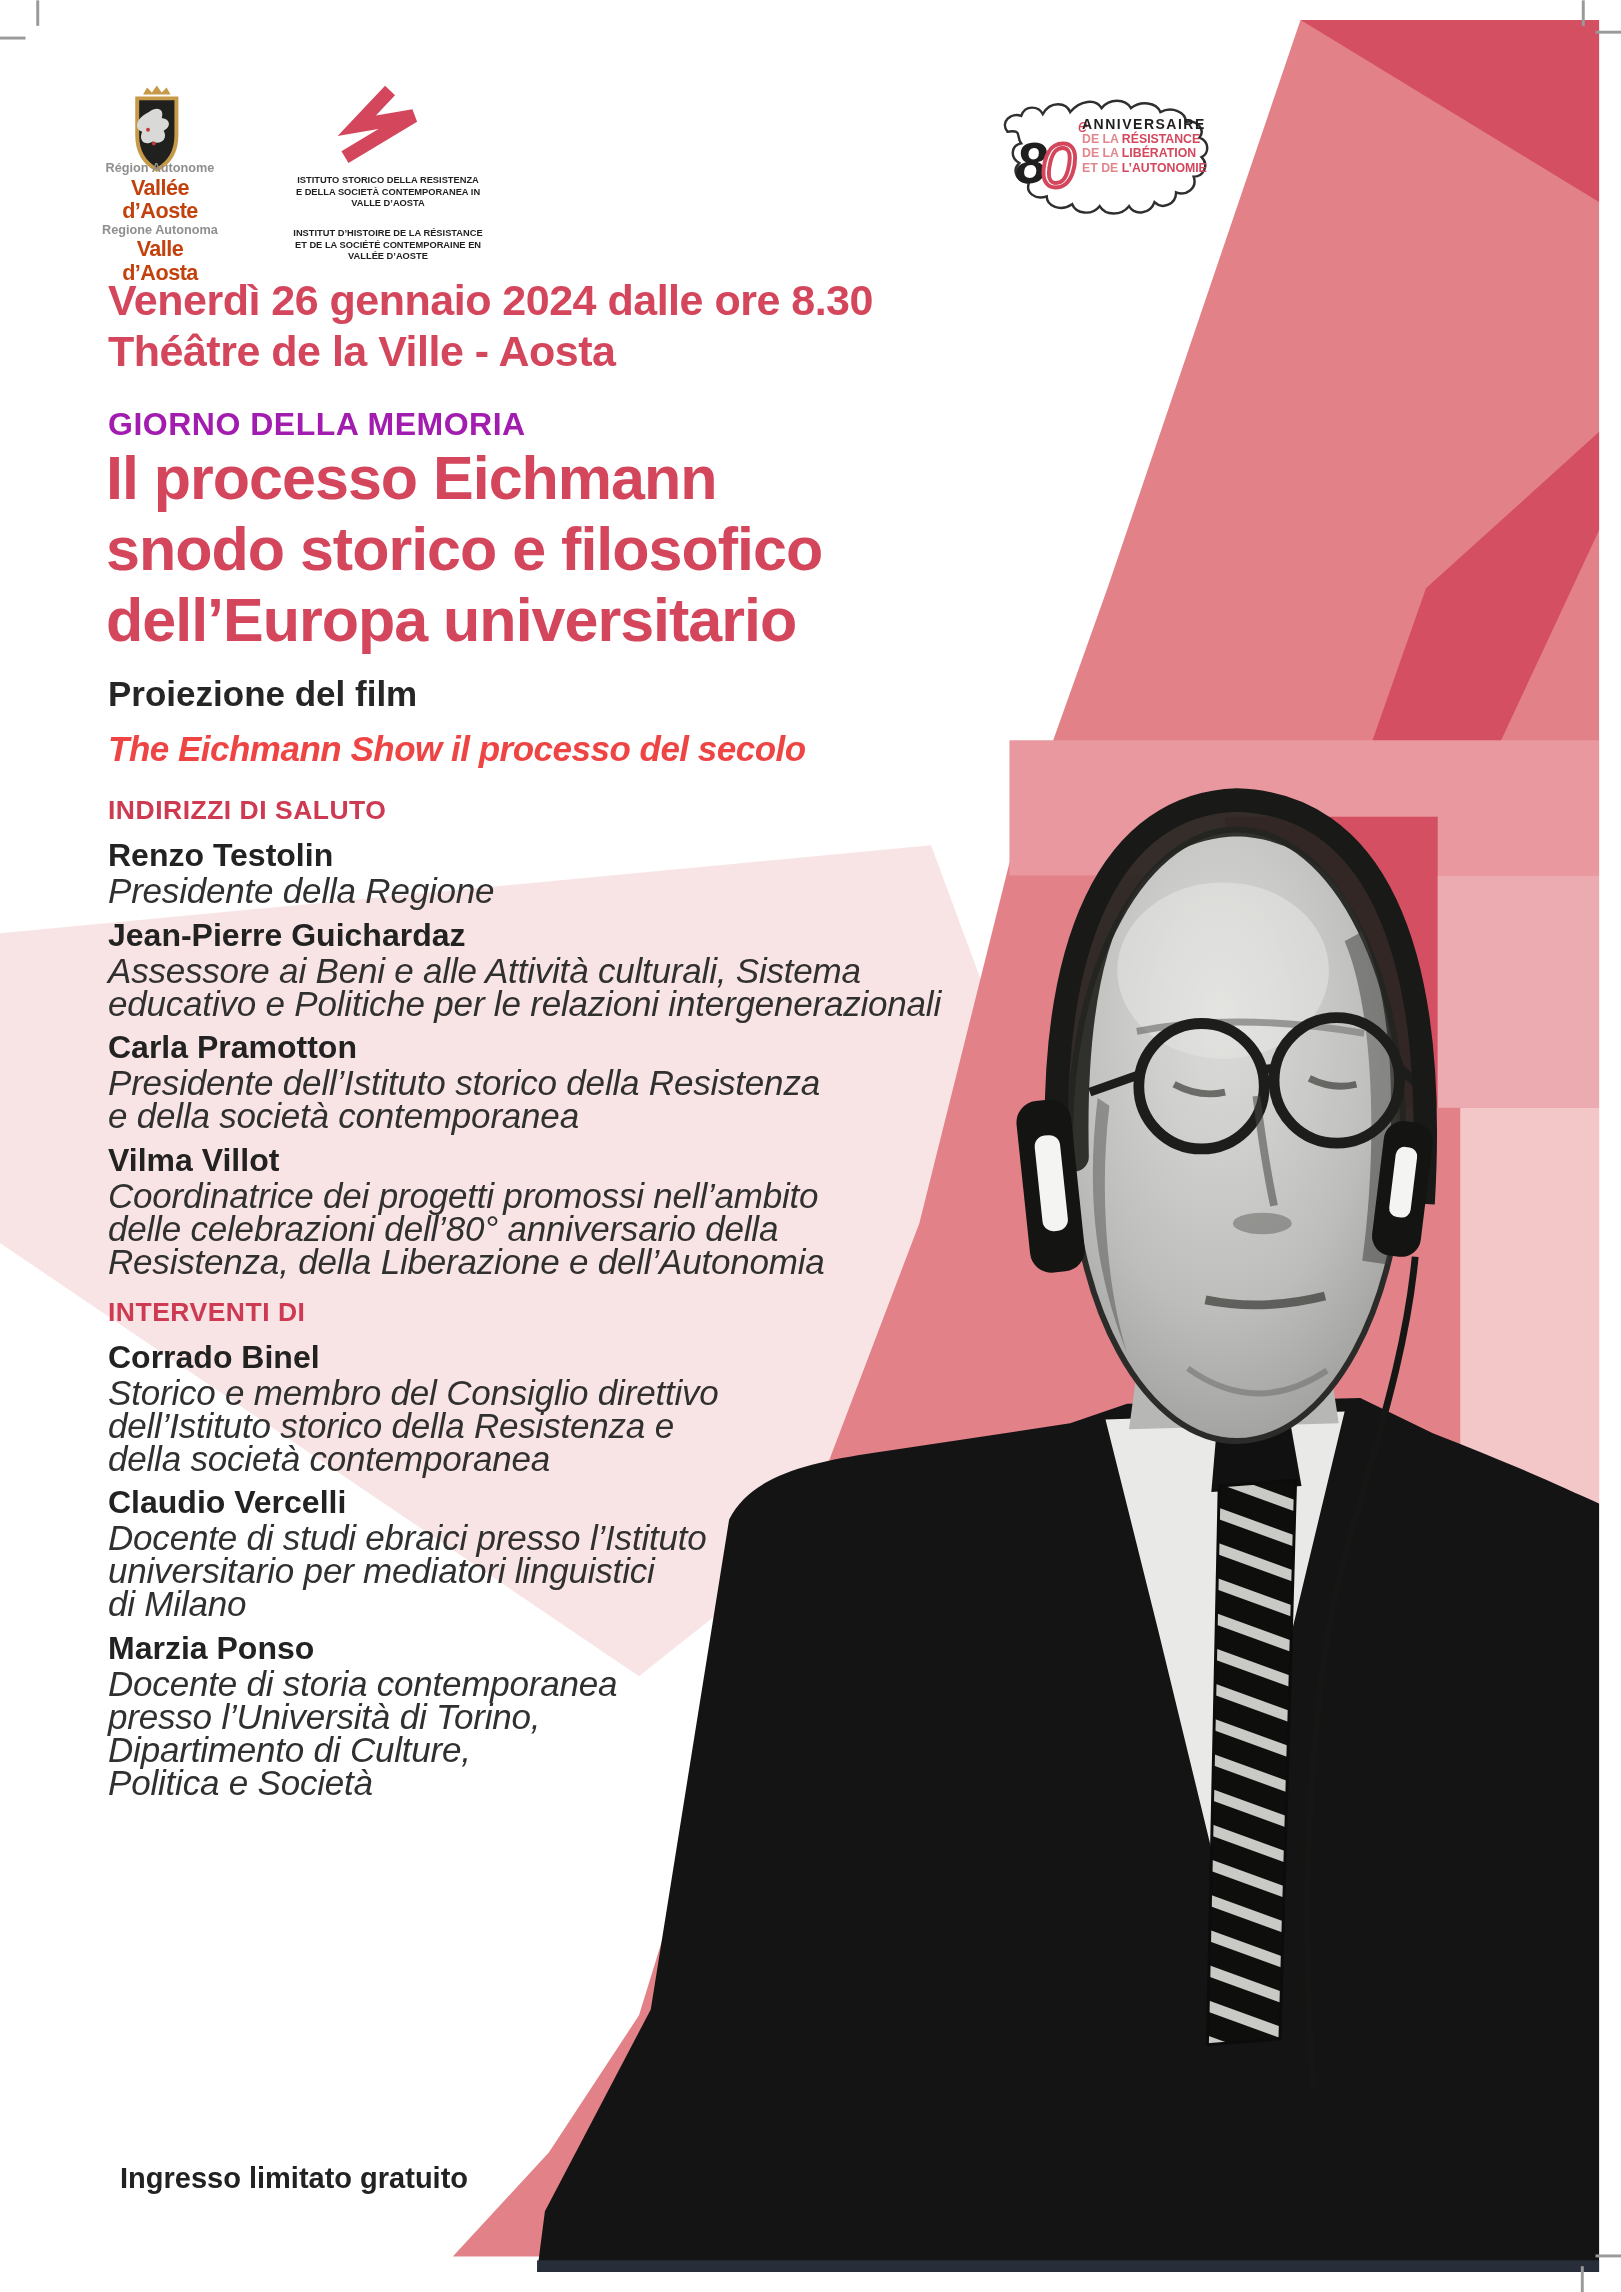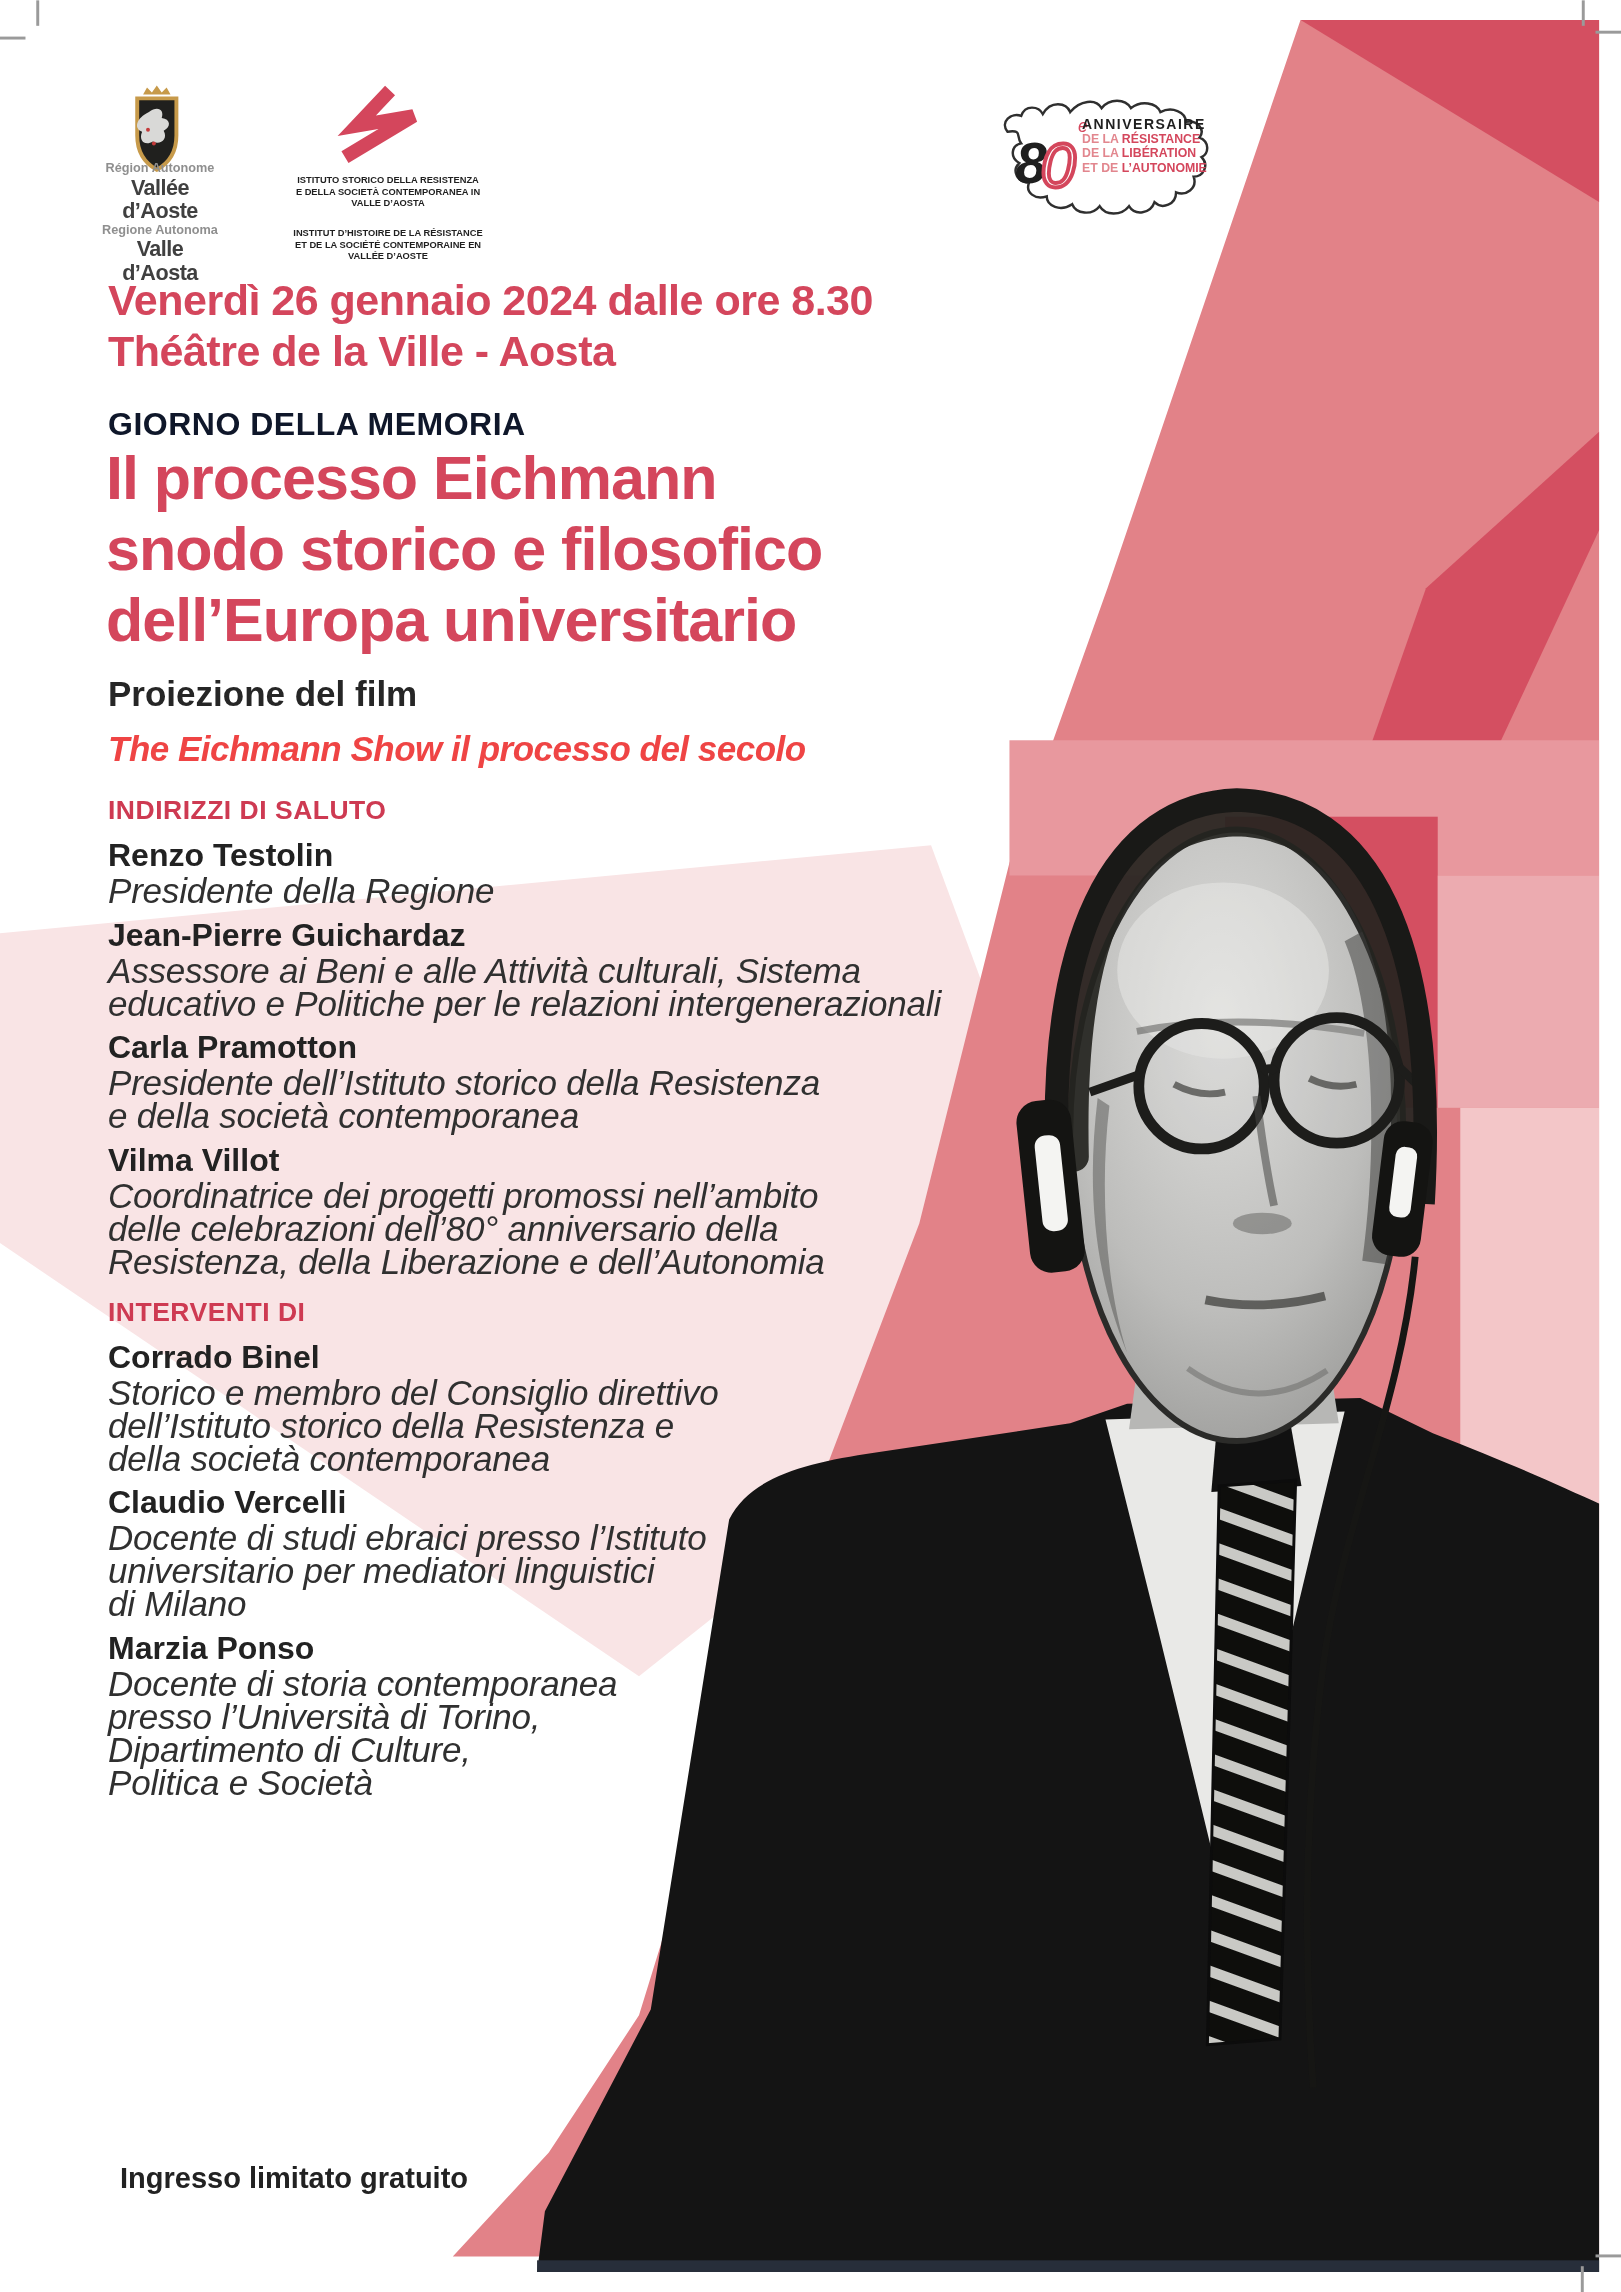--- a/index.html
+++ b/index.html
@@ -4,33 +4,33 @@
 <style>
   html,body{margin:0;padding:0;background:#e8e8e8;}
   .poster{position:relative;width:1621px;height:2293px;background:#ffffff;overflow:hidden;
           font-family:"Liberation Sans",sans-serif;-webkit-font-smoothing:antialiased;}
   .abs{position:absolute;}
   svg.bg{position:absolute;left:0;top:0;width:1621px;height:2293px;}
 
   
   .region-logo{left:102px;top:82px;width:116px;text-align:center;color:#9a9a9a;}
   .region-logo .small{font-size:12.7px;line-height:14.7px;font-weight:bold;color:#8f8f8f;}
-  .region-logo .big{font-size:21.6px;line-height:23.5px;font-weight:bold;color:#404040;letter-spacing:-0.5px;}
+  .region-logo .big{font-size:21.6px;line-height:23.5px;font-weight:bold;color:#c2410c;letter-spacing:-0.5px;}
   .inst-text{left:290px;top:163px;width:196px;text-align:center;color:#1f1f1f;
              font-size:9.3px;line-height:11.8px;font-weight:bold;white-space:pre-line;}
   .inst-text .gap{margin-top:5.9px;}
   .anniv{left:988px;top:84px;width:222px;height:137px;}
   .anniv-text{position:absolute;left:94px;top:33px;width:127px;line-height:14.7px;}
   .anniv-text .l1{font-size:14px;font-weight:bold;color:#1f1f1f;letter-spacing:1.5px;}
   .anniv-text .row{font-size:12.3px;font-weight:bold;color:var(--accent_red);}
   .anniv-text .pre{color:#e2868e;}
 
   
   .date{left:108px;top:275px;font-size:43px;line-height:51px;font-weight:bold;color:var(--accent_red);letter-spacing:-0.5px;}
-  .kicker{left:108px;top:406px;font-size:32px;font-weight:bold;color:#0f172a;letter-spacing:0.5px;}
+  .kicker{left:108px;top:406px;font-size:32px;font-weight:bold;color:#a21caf;letter-spacing:0.5px;}
   .title{left:106px;top:443px;font-size:61px;line-height:71px;font-weight:bold;color:var(--accent_red);letter-spacing:-1px;}
   .screening{left:108px;top:674px;font-size:35px;font-weight:bold;color:#262626;}
   .film{left:108px;top:729px;font-size:35px;font-weight:bold;font-style:italic;color:#ef4444;letter-spacing:-0.5px;}
 
   
   .speakers{left:108px;top:794px;width:941px;}
   .sec-heading{font-size:26.5px;line-height:33px;font-weight:bold;color:var(--section_red);letter-spacing:0.5px;margin-top:17.6px;}
   .sec-heading.first{margin-top:0;}
   .sp-name{font-size:32px;line-height:37px;font-weight:bold;color:#222222;margin-top:9.8px;}
   .sp-role{font-size:35px;line-height:33px;font-style:italic;color:#303030;white-space:pre-line;letter-spacing:-0.2px;}

